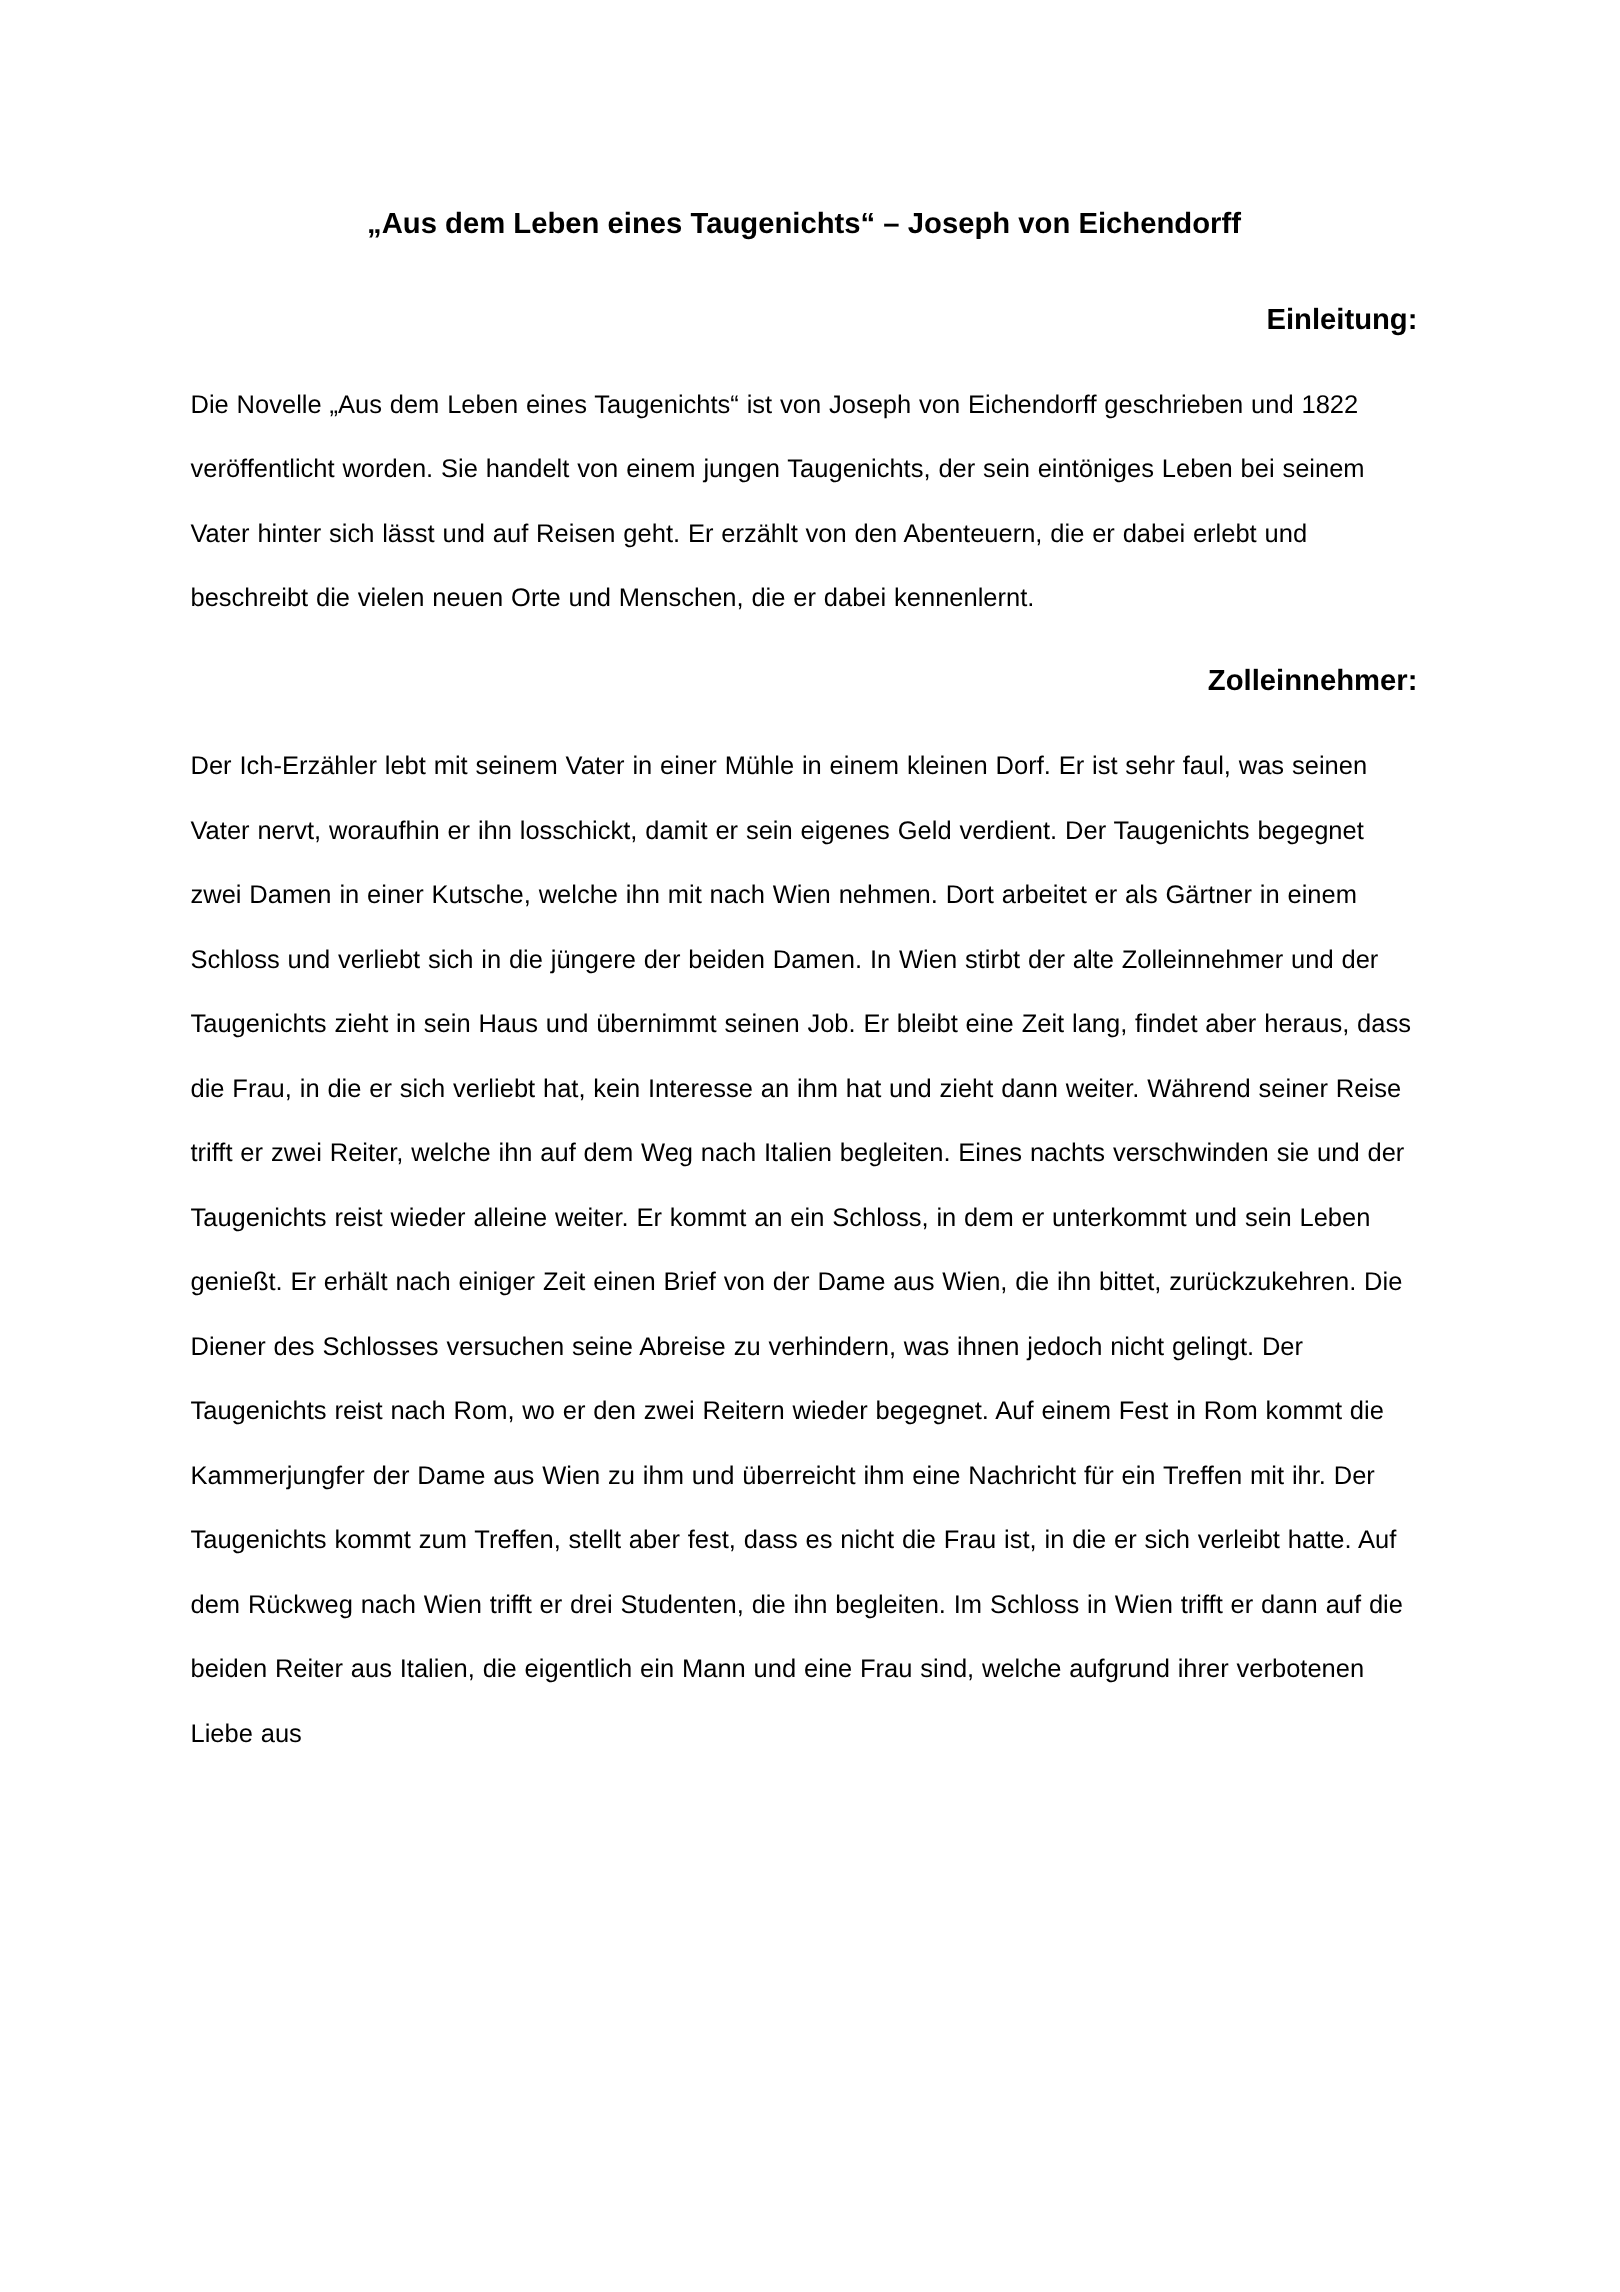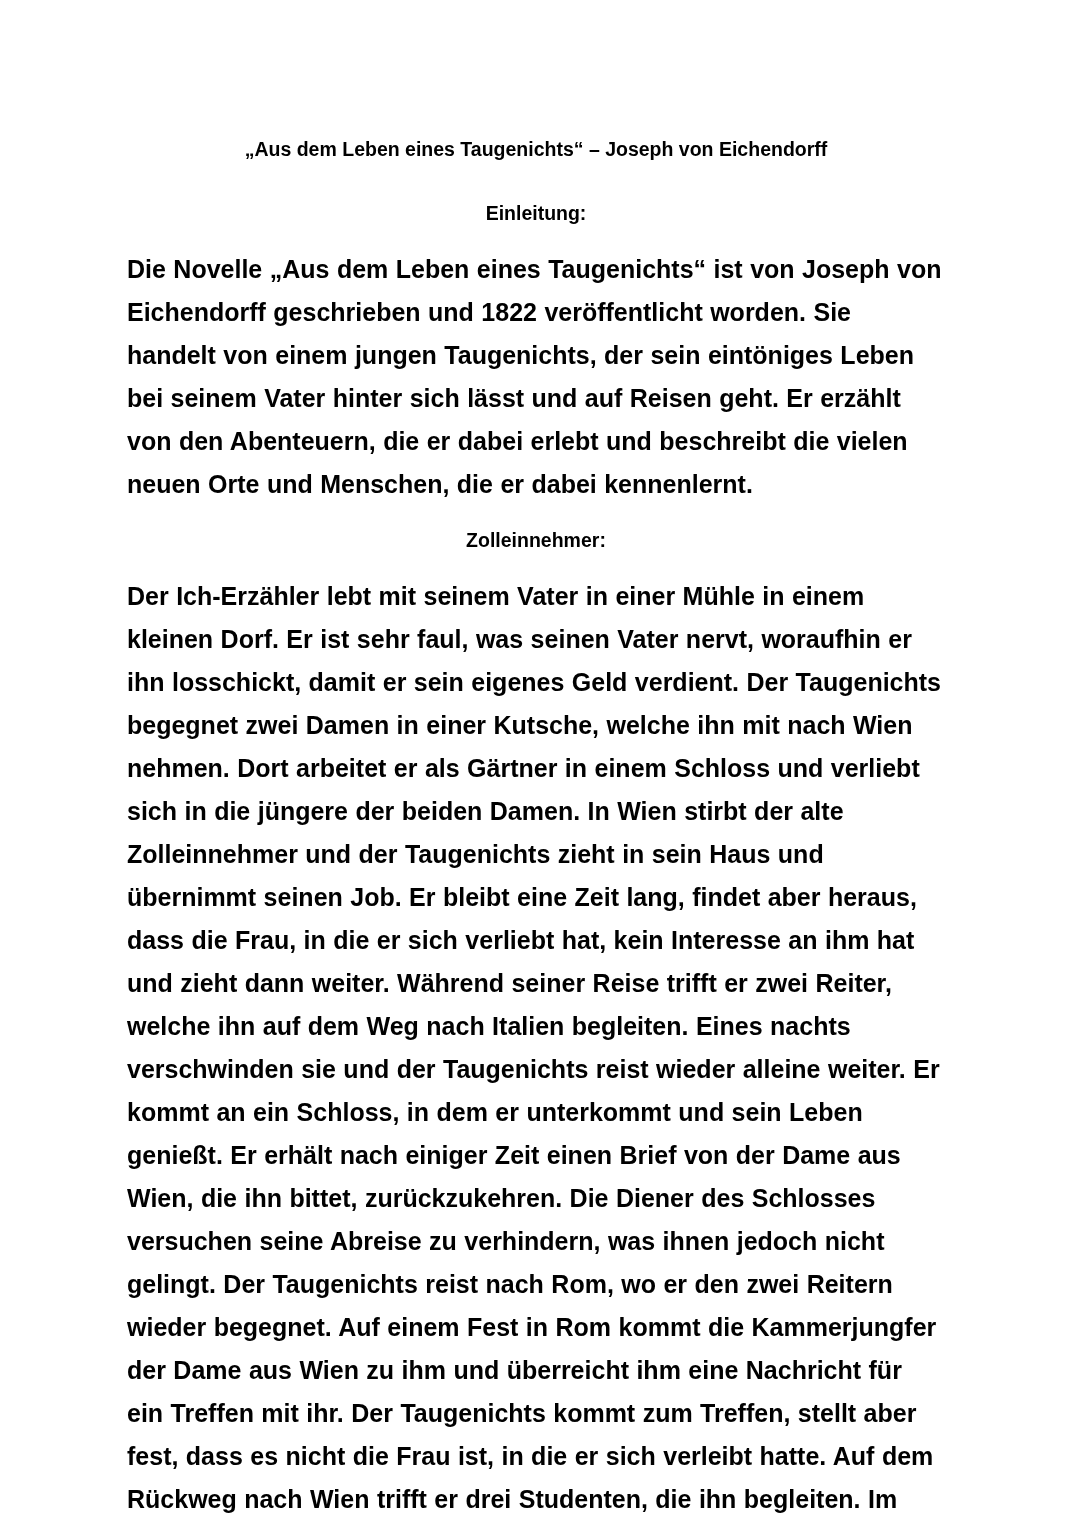--- a/index.html
+++ b/index.html
@@ -24,27 +24,27 @@
   .title {
     font-size: 19.5px;
     font-weight: bold;
     text-align: center;
     margin: 0 0 21px 0;
     line-height: 43px;
   }
   .heading {
     font-size: 19.5px;
     font-weight: bold;
-    text-align: center;
+    text-align: right;
     margin: 0 0 13px 0;
     line-height: 43px;
   }
   .para {
-    font-size: 25px;
-    font-weight: bold;
+    font-size: 17px;
+    font-weight: normal;
     text-align: left;
     margin: 0 0 13px 0;
     line-height: 43px;
     word-spacing: 0.5px;
   }
 </style>
 </head>
 <body>
 
 <div class="page">

